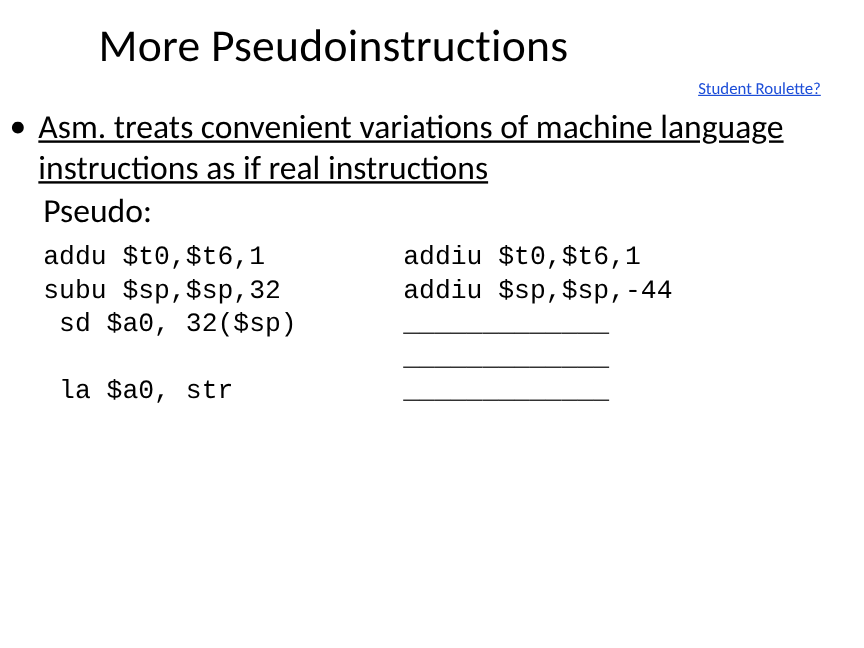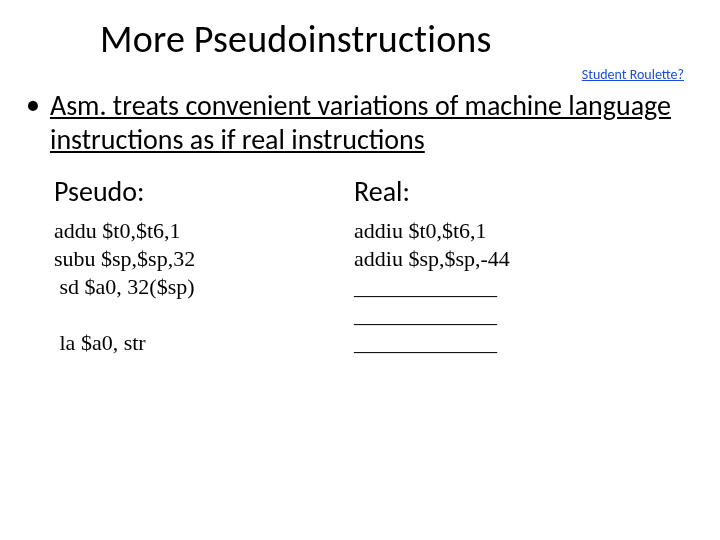--- a/index.html
+++ b/index.html
@@ -1,29 +1,29 @@
 <!DOCTYPE html>
 <html><head>
 <meta charset="utf-8">
 <style>
   * { margin: 0; padding: 0; box-sizing: border-box; }
   html, body { width: 720px; height: 540px; background: #fff; font-family: Calibri, Arial, sans-serif; color: #000; }
-  .slide { width: 720px; height: 528px; position: relative; padding: 10px 30px 0 30px; }
+  .slide { width: 720px; height: 528px; position: relative; padding: 10px 30px 0 12px; }
   .title { font-size: 38px; font-weight: 400; color: #000; margin-left: 70px; margin-top: 6px; letter-spacing: 0.2px; }
   .link-row { text-align: right; margin-top: 2px; padding-right: 6px; }
   .link { color: #1d4ed8; font-size: 14px; text-decoration: underline; }
   .body { margin-top: 6px; }
   .bullet-row { display: flex; align-items: flex-start; }
   .bullet-dot { font-size: 28px; line-height: 32px; margin-right: 10px; margin-left: -4px; }
   .bullet-text { font-size: 28px; line-height: 34px; text-decoration: underline; }
-  .labels-row { margin-top: 18px; padding-left: 24px; display: flex; }
+  .labels-row { margin-top: 2px; padding-left: 24px; display: flex; }
   .labels-row .lbl { font-size: 28px; line-height: 34px; }
   .lbl-pseudo { width: 300px; }
   .code-area { margin-top: 8px; padding-left: 24px; display: flex; font-family: "Courier New", monospace; font-size: 22px; line-height: 28px; }
-  .code-col { white-space: pre; font-family: Liberation Serif, serif; }
+  .code-col { white-space: pre; }
   .code-left { width: 300px; }
   .code-right { }
 </style>
 </head>
 <body>
 
 <div class="slide">
 
   <div class="title">More Pseudoinstructions</div>
 
@@ -32,21 +32,20 @@
   </div>
 
   <div class="body">
     <div class="bullet-row">
       <div class="bullet-dot">•</div>
       <div class="bullet-text">Asm. treats convenient variations of machine language instructions as if real instructions</div>
     </div>
 
     <div class="labels-row">
       <div class="lbl lbl-pseudo">Pseudo:</div>
-      <div class="lbl">Real:</div>
     </div>
 
     <div class="code-area">
       <div class="code-col code-left">addu $t0,$t6,1
 subu $sp,$sp,32
  sd $a0, 32($sp)
 
  la $a0, str</div>
       <div class="code-col code-right">addiu $t0,$t6,1
 addiu $sp,$sp,-44

